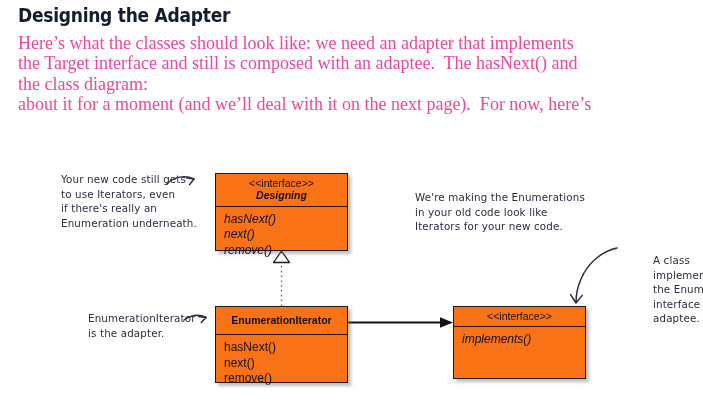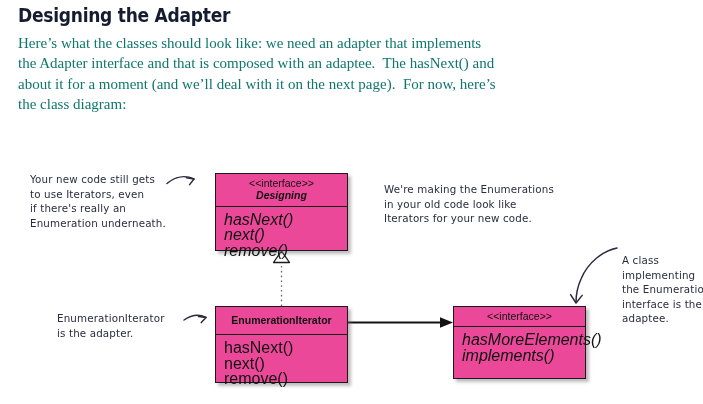--- a/index.html
+++ b/index.html
@@ -31,44 +31,44 @@
     white-space: nowrap;
   }
 
   
   #body-paragraph {
     position: absolute;
     left: 18px;
     top: 33px;
     width: 560px;
     font-family: "Liberation Serif", serif;
-    font-size: 15px;
+    font-size: 18px;
     line-height: 20.3px;
-    color: #0f766e;
+    color: #ec4899;
   }
   #body-paragraph .ln { display: block; white-space: pre; }
 
   
   #diagram {
     position: absolute;
     left: 0;
     top: 150px;
     width: 703px;
     height: 254px;
   }
   #diagram-svg {
     position: absolute;
     left: 0;
     top: 0;
   }
 
   
   .uml-box {
     position: absolute;
-    background: #ec4899;
+    background: #f97316;
     border: 1.3px solid #1a1a1a;
     box-shadow: 3px 3px 3px rgba(110,110,110,0.45);
     box-sizing: border-box;
   }
   .uml-header {
     text-align: center;
     padding: 3px 6px 4px 6px;
     border-bottom: 1.2px solid #1a1a1a;
     font-family: "Liberation Sans", sans-serif;
     font-size: 10.5px;
@@ -76,57 +76,58 @@
     color: #111;
   }
   .uml-stereotype { display: block; font-weight: normal; }
   .uml-name { display: block; font-weight: bold; }
   .uml-name.italic { font-style: italic; }
   .uml-header.single { padding-top: 7px; padding-bottom: 8px; }
 
   .uml-methods {
     padding: 5px 0 6px 8px;
     font-family: "Liberation Sans", sans-serif;
-    font-size: 16px;
+    font-size: 12px;
     line-height: 15.5px;
     color: #111;
   }
   .uml-methods .m { display: block; white-space: nowrap; }
   .uml-methods.italic .m { font-style: italic; }
 
   
   #box-iterator            { left: 215px; top: 23px;  width: 133px; height: 78px; }
   #box-enumerationiterator { left: 215px; top: 156px; width: 133px; height: 77px; }
   #box-enumeration         { left: 453px; top: 156px; width: 133px; height: 73px; }
 
   
   .note {
     position: absolute;
     font-family: "DejaVu Sans", sans-serif;
     font-size: 10.3px;
     line-height: 14.6px;
     color: #2b2b40;
     white-space: pre;
     letter-spacing: 0.15px;
+    margin-left: 31px;
   }
   #note-left       { left: 30px;  top: 22px;  }
-  #note-middle     { left: 384px; top: 32px;  }
+  #note-middle     { left: 384px; top: 40px;  }
   #note-right      { left: 622px; top: 103px; }
   #note-bottom     { left: 57px;  top: 161px; }
 </style>
 </head>
 <body>
 
 <div id="page-title">Designing the Adapter</div>
 
 <div id="body-paragraph">
   <span class="ln">Here’s what the classes should look like: we need an adapter that implements</span>
-  <span class="ln">the Adapter interface and that is composed with an adaptee.  The hasNext() and</span>
+  <span class="ln">the Target interface and still is composed with an adaptee.  The hasNext() and</span>
+  <span class="ln">the class diagram:</span>
   <span class="ln">about it for a moment (and we’ll deal with it on the next page).  For now, here’s</span>
-  <span class="ln">the class diagram:</span>
 </div>
 
 <div id="diagram">
 
   <svg id="diagram-svg" width="703" height="254" viewBox="0 0 703 254">
 
     
     <g>
       <line x1="281.5" y1="156" x2="281.5" y2="112" stroke="#6a6a6a" stroke-width="1.3" stroke-dasharray="1.6 3.2"></line>
       <polygon points="281.5,101 289.5,112.5 273.5,112.5" fill="#ffffff" stroke="#1a1a1a" stroke-width="1.3" stroke-linejoin="round"></polygon>
@@ -178,21 +179,20 @@
       <span class="m">next()</span>
       <span class="m">remove()</span>
     </div>
   </div>
 
   <div class="uml-box" id="box-enumeration">
     <div class="uml-header">
       <span class="uml-stereotype">&lt;&lt;interface&gt;&gt;</span>
     </div>
     <div class="uml-methods italic">
-      <span class="m">hasMoreElements()</span>
       <span class="m">implements()</span>
     </div>
   </div>
 
   <div class="note" id="note-left">Your new code still gets
 to use Iterators, even
 if there's really an
 Enumeration underneath.</div>
 
   <div class="note" id="note-middle">We're making the Enumerations

